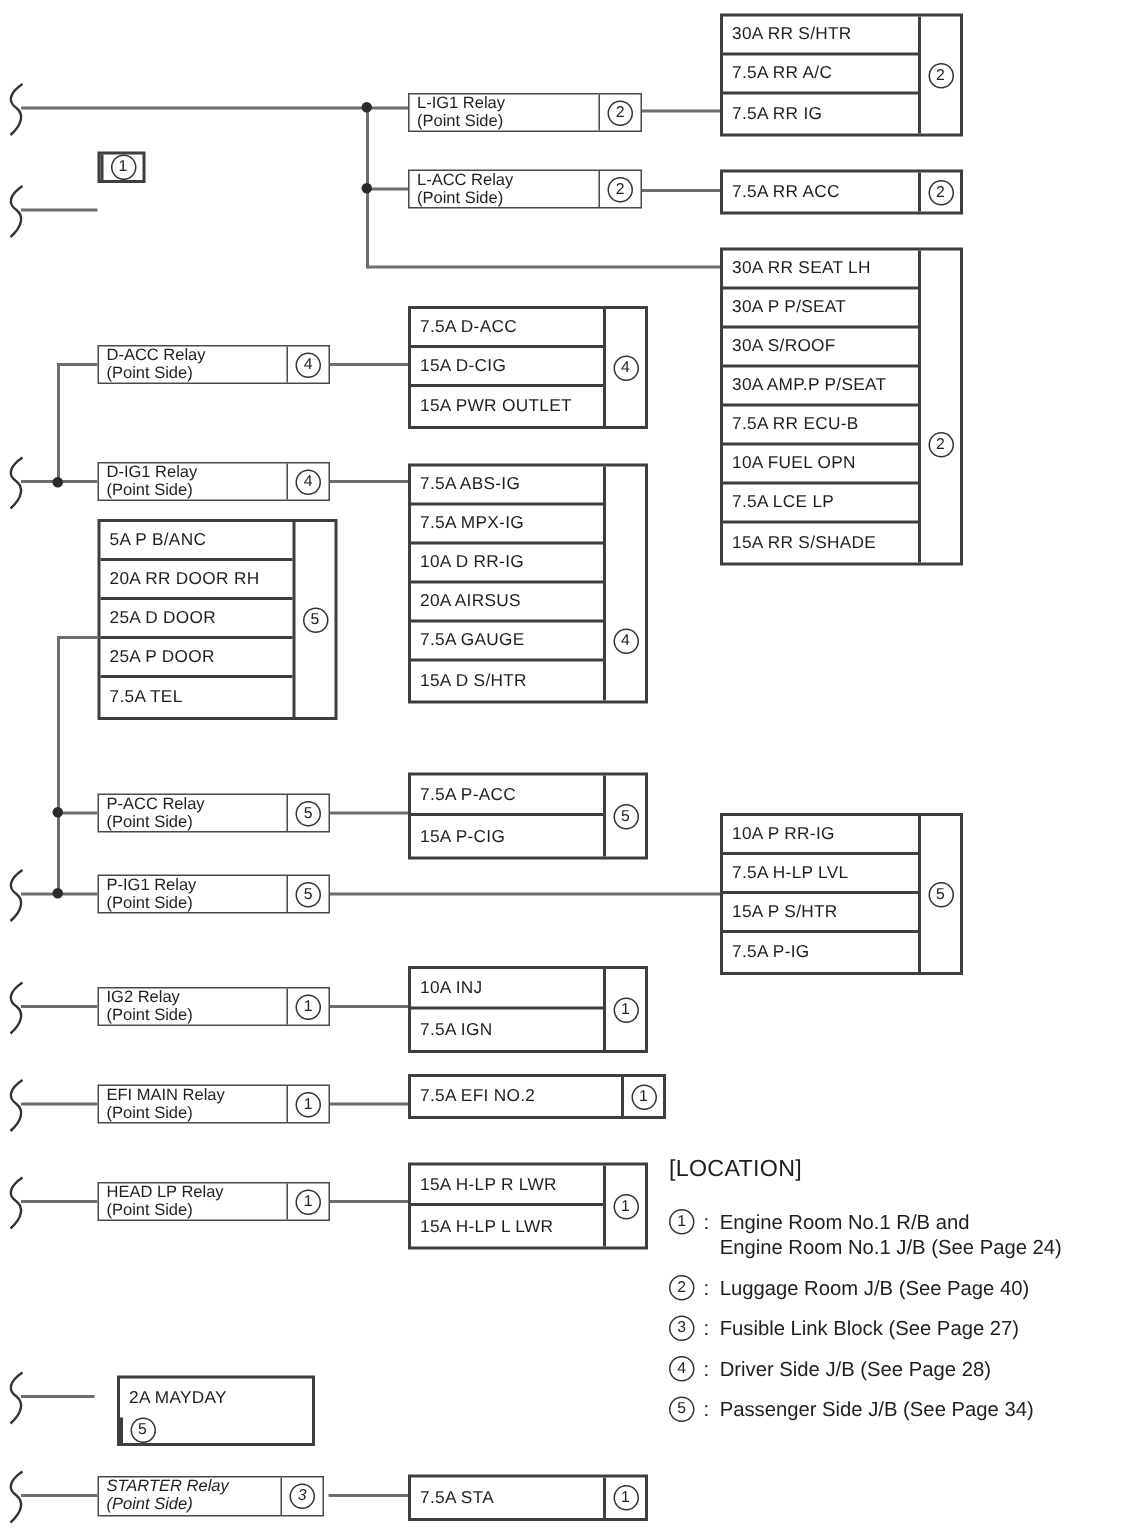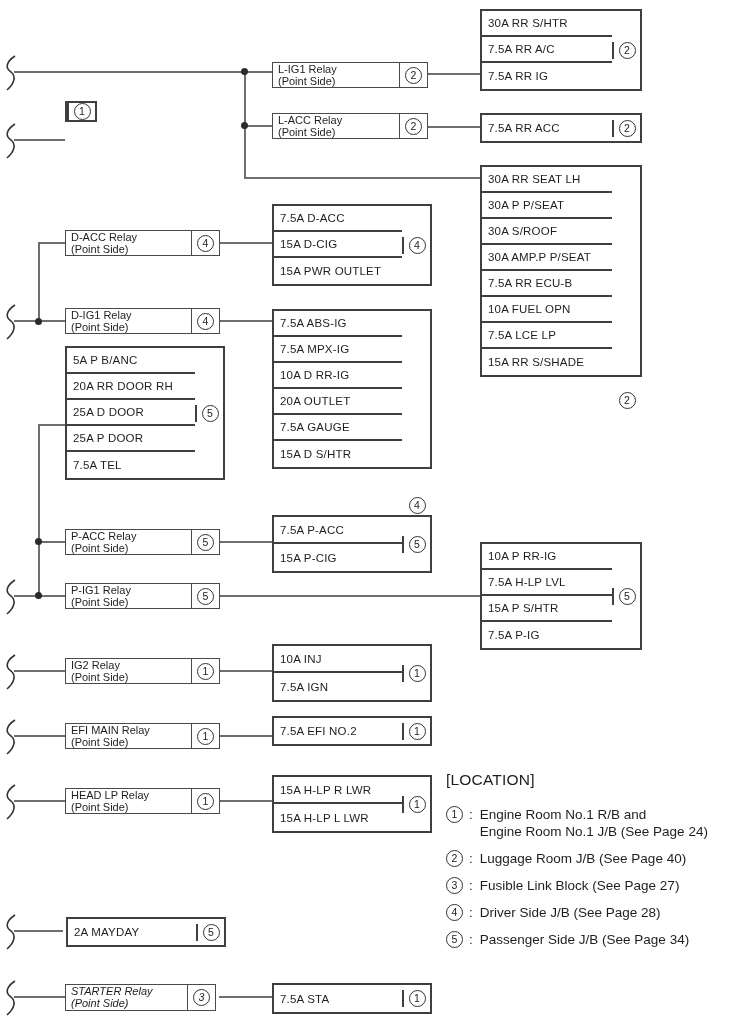--- a/index.html
+++ b/index.html
@@ -1,19 +1,19 @@
 <!DOCTYPE html>
 <html><head>
 <meta charset="utf-8">
 <style>
   html,body{margin:0;padding:0;background:#fff;}
   .page{position:relative;width:755px;height:1020px;background:#ffffff;overflow:hidden;
         font-family:"Liberation Sans",sans-serif;color:#1e1e1e;}
   
-  .fusebox{position:absolute;display:flex;box-sizing:border-box;border:2px solid #3f3f3f;background:#fff;align-items:center;}
+  .fusebox{position:absolute;display:flex;box-sizing:border-box;border:2px solid #3f3f3f;background:#fff;}
   .frows{display:flex;flex-direction:column;}
   .frow{box-sizing:border-box;height:26px;border-bottom:2px solid #3f3f3f;display:flex;align-items:center;
         padding-left:6px;font-size:11.5px;white-space:nowrap;letter-spacing:.2px;}
   .frow:last-child{border-bottom:none;}
   .h27 .frow{height:27px;}
   .fside{width:26px;border-left:2px solid #3f3f3f;display:flex;align-items:center;justify-content:center;position:relative;}
   
   .relaybox{position:absolute;display:flex;box-sizing:border-box;border:1px solid #4a4a4a;height:26px;background:#fff;}
   .r-label{flex:1;padding:1px 0 0 5px;font-size:11px;line-height:11.5px;white-space:nowrap;}
   .r-label span{display:block;}
@@ -243,21 +243,21 @@
     <div class="fside">
         <span class="locbadge">4</span>
       </div>
   </div>
 
   <div class="fusebox" style="left:272px;top:309px;">
     <div class="frows" style="width:128px;">
       <div class="frow">7.5A ABS-IG</div>
       <div class="frow">7.5A MPX-IG</div>
       <div class="frow">10A D RR-IG</div>
-      <div class="frow">20A OUTLET</div>
+      <div class="frow">20A AIRSUS</div>
       <div class="frow">7.5A GAUGE</div>
       <div class="frow">15A D S/HTR</div>
     </div>
     <div class="fside">
         <span class="locbadge" style="position:absolute;top:108px;">4</span>
       </div>
   </div>
 
   <div class="fusebox" style="left:65px;top:346px;">
     <div class="frows" style="width:128px;">
@@ -297,40 +297,40 @@
   <div class="fusebox h27" style="left:272px;top:644px;">
     <div class="frows" style="width:128px;">
       <div class="frow">10A INJ</div>
       <div class="frow">7.5A IGN</div>
     </div>
     <div class="fside">
         <span class="locbadge">1</span>
       </div>
   </div>
 
-  <div class="fusebox" style="left:272px;top:716px;">
+  <div class="fusebox" style="left:272px;top:716px;gap:12px;">
     <div class="frows" style="width:128px;">
       <div class="frow">7.5A EFI NO.2</div>
     </div>
     <div class="fside">
         <span class="locbadge">1</span>
       </div>
   </div>
 
   <div class="fusebox h27" style="left:272px;top:775px;">
     <div class="frows" style="width:128px;">
       <div class="frow">15A H-LP R LWR</div>
       <div class="frow">15A H-LP L LWR</div>
     </div>
     <div class="fside">
         <span class="locbadge">1</span>
       </div>
   </div>
 
-  <div class="fusebox" style="left:66px;top:917px;">
+  <div class="fusebox" style="left:78px;top:917px;flex-direction:column;">
     <div class="frows" style="width:128px;">
       <div class="frow">2A MAYDAY</div>
     </div>
     <div class="fside">
         <span class="locbadge">5</span>
       </div>
   </div>
 
   <div class="fusebox h27" style="left:272px;top:983px;">
     <div class="frows" style="width:128px;">

